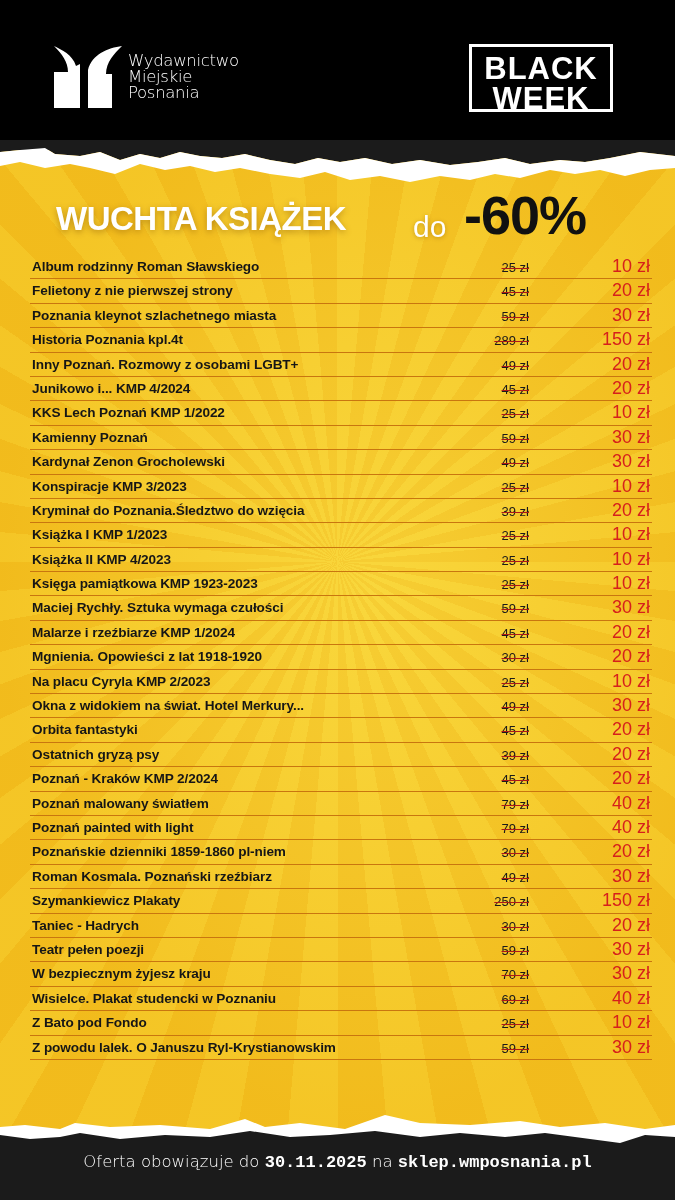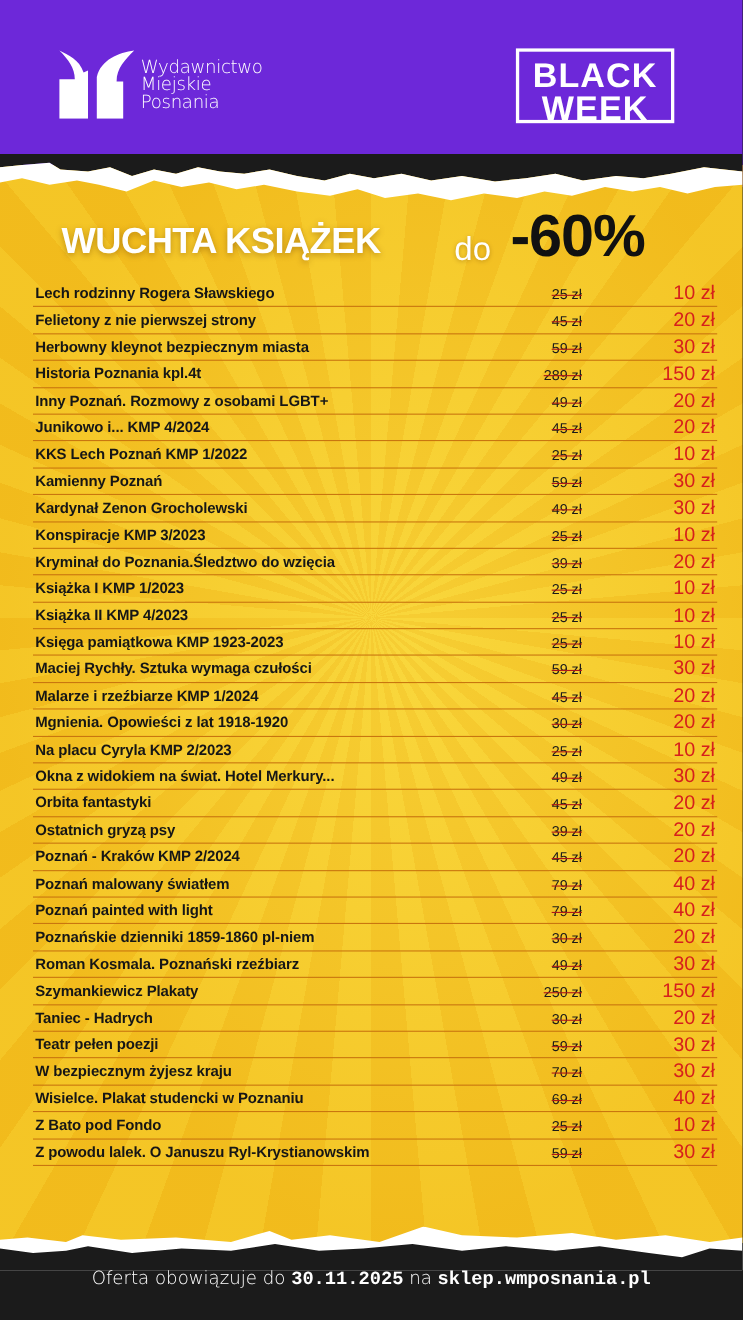--- a/index.html
+++ b/index.html
@@ -1,17 +1,17 @@
 <!DOCTYPE html>
 <html><head>
 <meta charset="utf-8">
 <style>
   html,body{margin:0;padding:0;}
   body{width:675px;height:1200px;overflow:hidden;background:#1b1b1b;position:relative;font-family:"Liberation Sans",sans-serif;}
-  .top{position:absolute;left:0;top:0;width:675px;height:170px;background:#6d28d9;}
+  .top{position:absolute;left:0;top:0;width:675px;height:170px;background:#000000;}
   .yellow{position:absolute;left:0;top:150px;width:675px;height:980px;overflow:hidden;
     background:
       repeating-conic-gradient(from 0deg at 50% 42%, #f6cf2c 0deg 5deg, #f2c11f 5deg 10deg);
   }
   .yellow:after{content:"";position:absolute;inset:0;background:radial-gradient(ellipse at 55% 45%, rgba(255,230,90,0.35), rgba(240,170,20,0.25) 70%);}
   .tear{position:absolute;left:0;width:675px;}
   .logo{position:absolute;left:52px;top:44px;width:70px;height:64px;}
   .logo-text{position:absolute;left:128px;top:53px;color:#fff;font-size:16.5px;line-height:16px;letter-spacing:-0.3px;font-family:"DejaVu Sans",sans-serif;font-weight:200;}
   .logo-text div{white-space:nowrap;}
   .bw{position:absolute;left:469px;top:44px;width:144px;height:68px;border:3.5px solid #fff;box-sizing:border-box;color:#fff;font-weight:900;text-align:center;font-family:"Liberation Sans",sans-serif;}
@@ -58,31 +58,31 @@
   <path d="M0 12 L25 10 L60 14 L75 8 L110 12 L160 10 L210 14 L245 4 L265 12 L300 8 L345 14 L385 0 L420 8 L470 10 L520 6 L560 12 L605 8 L645 14 L675 10 L675 40 L0 40 Z" fill="#ffffff"></path>
   <path d="M0 20 L30 24 L60 22 L80 18 L120 24 L165 20 L210 22 L250 16 L290 22 L330 20 L375 16 L420 22 L460 18 L505 22 L545 18 L590 24 L620 28 L645 20 L675 22 L675 40 L0 40 Z" fill="#1b1b1b"></path>
 </svg>
 
 <div class="headline">WUCHTA KSIĄŻEK</div>
 <div class="do">do</div>
 <div class="pct">-60%</div>
 
 <div class="list" id="book-list">
     <div class="row">
-      <span class="title">Lech rodzinny Rogera Sławskiego</span>
+      <span class="title">Album rodzinny Roman Sławskiego</span>
       <span class="old">25 zł</span>
       <span class="new">10 zł</span>
     </div>
     <div class="row">
       <span class="title">Felietony z nie pierwszej strony</span>
       <span class="old">45 zł</span>
       <span class="new">20 zł</span>
     </div>
     <div class="row">
-      <span class="title">Herbowny kleynot bezpiecznym miasta</span>
+      <span class="title">Poznania kleynot szlachetnego miasta</span>
       <span class="old">59 zł</span>
       <span class="new">30 zł</span>
     </div>
     <div class="row">
       <span class="title">Historia Poznania kpl.4t</span>
       <span class="old">289 zł</span>
       <span class="new">150 zł</span>
     </div>
     <div class="row">
       <span class="title">Inny Poznań. Rozmowy z osobami LGBT+</span>

